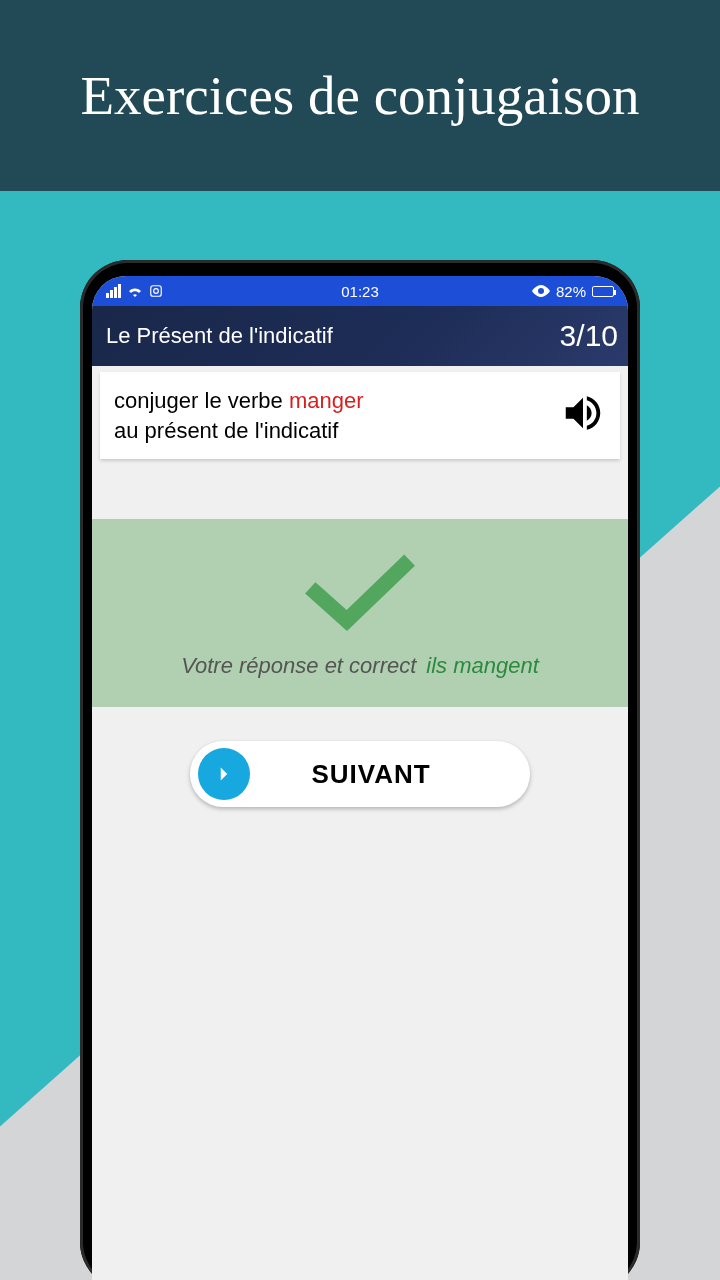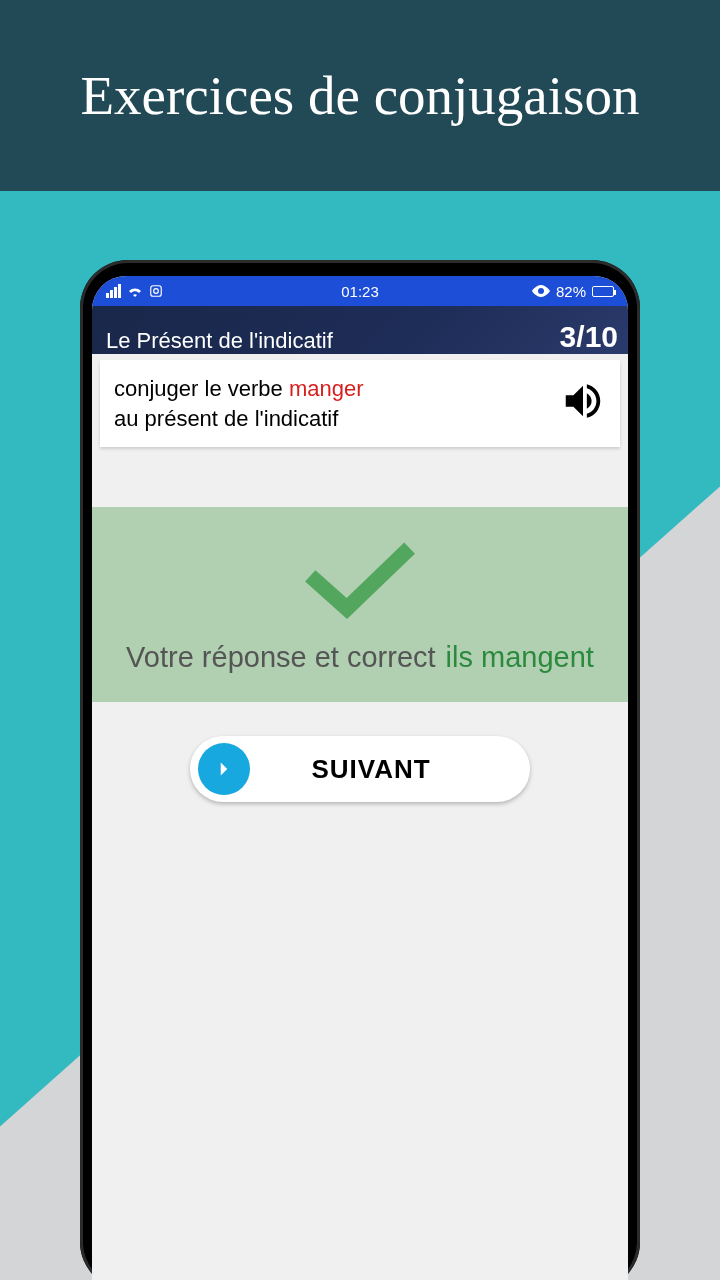--- a/index.html
+++ b/index.html
@@ -69,30 +69,30 @@
   .status-left, .status-right { display: flex; align-items: center; gap: 6px; }
   .status-center { position: absolute; left: 50%; transform: translateX(-50%); font-size: 15px; }
   .sig-icon { display: inline-flex; gap: 1px; align-items: flex-end; }
   .sig-icon span { width: 3px; background: #fff; display: inline-block; }
   .sig-icon span:nth-child(1){height:5px} .sig-icon span:nth-child(2){height:8px} .sig-icon span:nth-child(3){height:11px} .sig-icon span:nth-child(4){height:14px}
   .batt { width: 22px; height: 11px; border: 1px solid #fff; border-radius: 2px; position: relative; }
   .batt::after { content:""; position:absolute; right:-3px; top:3px; width:2px; height:5px; background:#fff; }
 
   
   .app-bar {
-    height: 48px;
+    height: 60px;
     background: linear-gradient(135deg, #19274a 0%, #1e2d57 60%, #2a3a6b 100%);
     color: #fff;
     display: flex;
-    align-items: flex-end;
+    align-items: center;
     justify-content: space-between;
     padding: 0 10px 0 14px;
   }
   .app-title { font-size: 22px; font-weight: 400; }
-  .progress { font-size: 30px; font-weight: 700; }
+  .progress { font-size: 30px; font-weight: 400; }
 
   
   .instruction {
     background: #fff;
     margin: 6px 8px 0 8px;
     padding: 14px 14px;
     display: flex;
     align-items: flex-start;
     justify-content: space-between;
     box-shadow: 0 2px 3px rgba(0,0,0,0.15);
@@ -121,21 +121,21 @@
   }
 
   
   .feedback {
     margin-top: 60px;
     background: #b0d0b1;
     padding: 34px 20px 28px 20px;
     text-align: center;
   }
   .check { width: 110px; height: 80px; margin: 0 auto 20px auto; display: block; }
-  .feedback-line { font-size: 29px; color: #555; display: flex; justify-content: center; gap: 10px; flex-wrap: wrap; }
+  .feedback-line { font-size: 22px; color: #555; display: flex; justify-content: center; gap: 10px; flex-wrap: wrap; font-style: italic; }
   .correct-ans { color: #2c8a3e; font-weight: 500; }
 
   
   .next-wrap { display: flex; justify-content: center; margin-top: 34px; }
   .next-btn {
     background: #fff;
     border-radius: 40px;
     height: 66px;
     width: 340px;
     display: flex;

